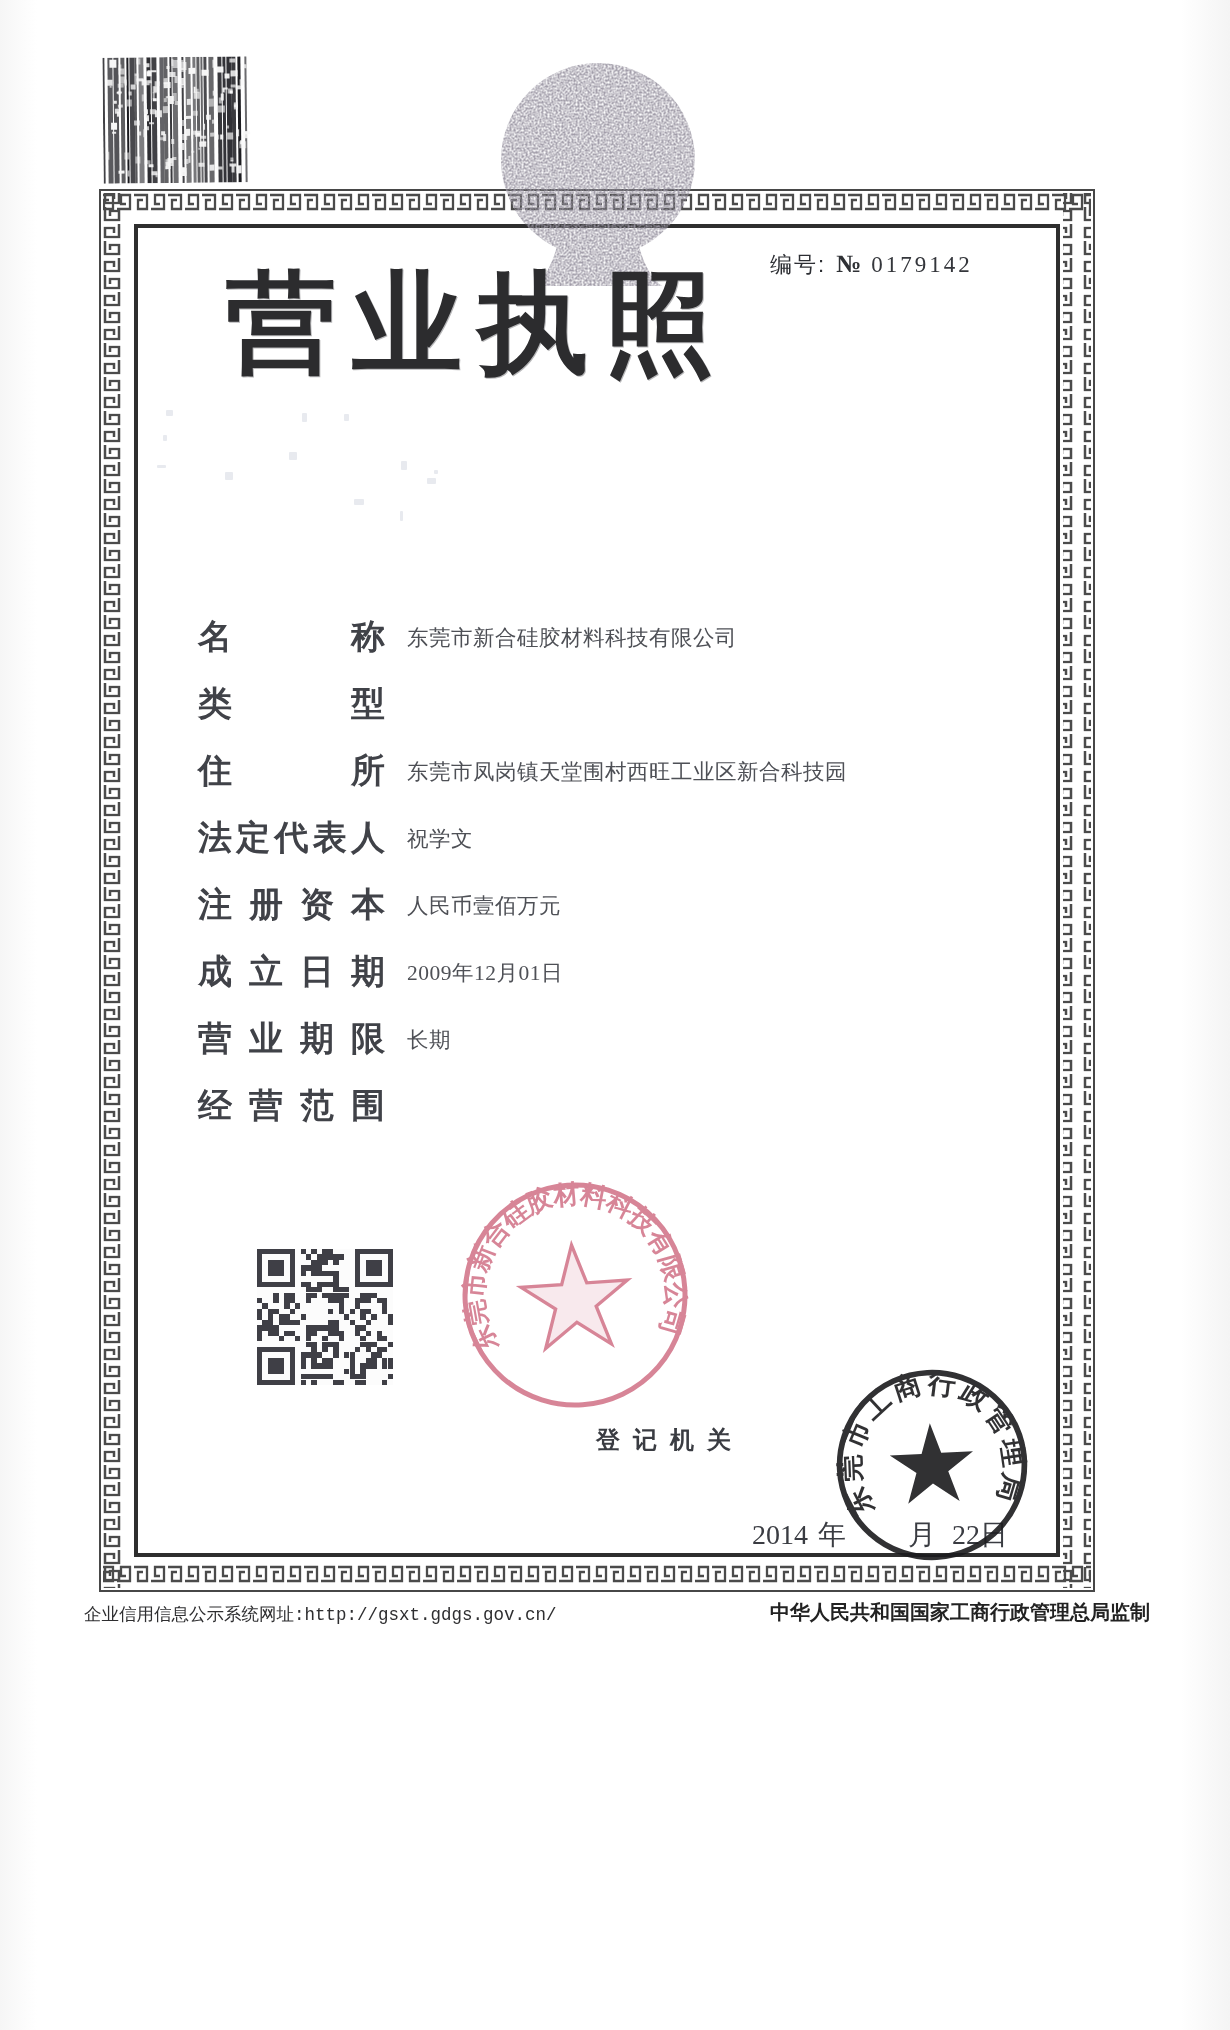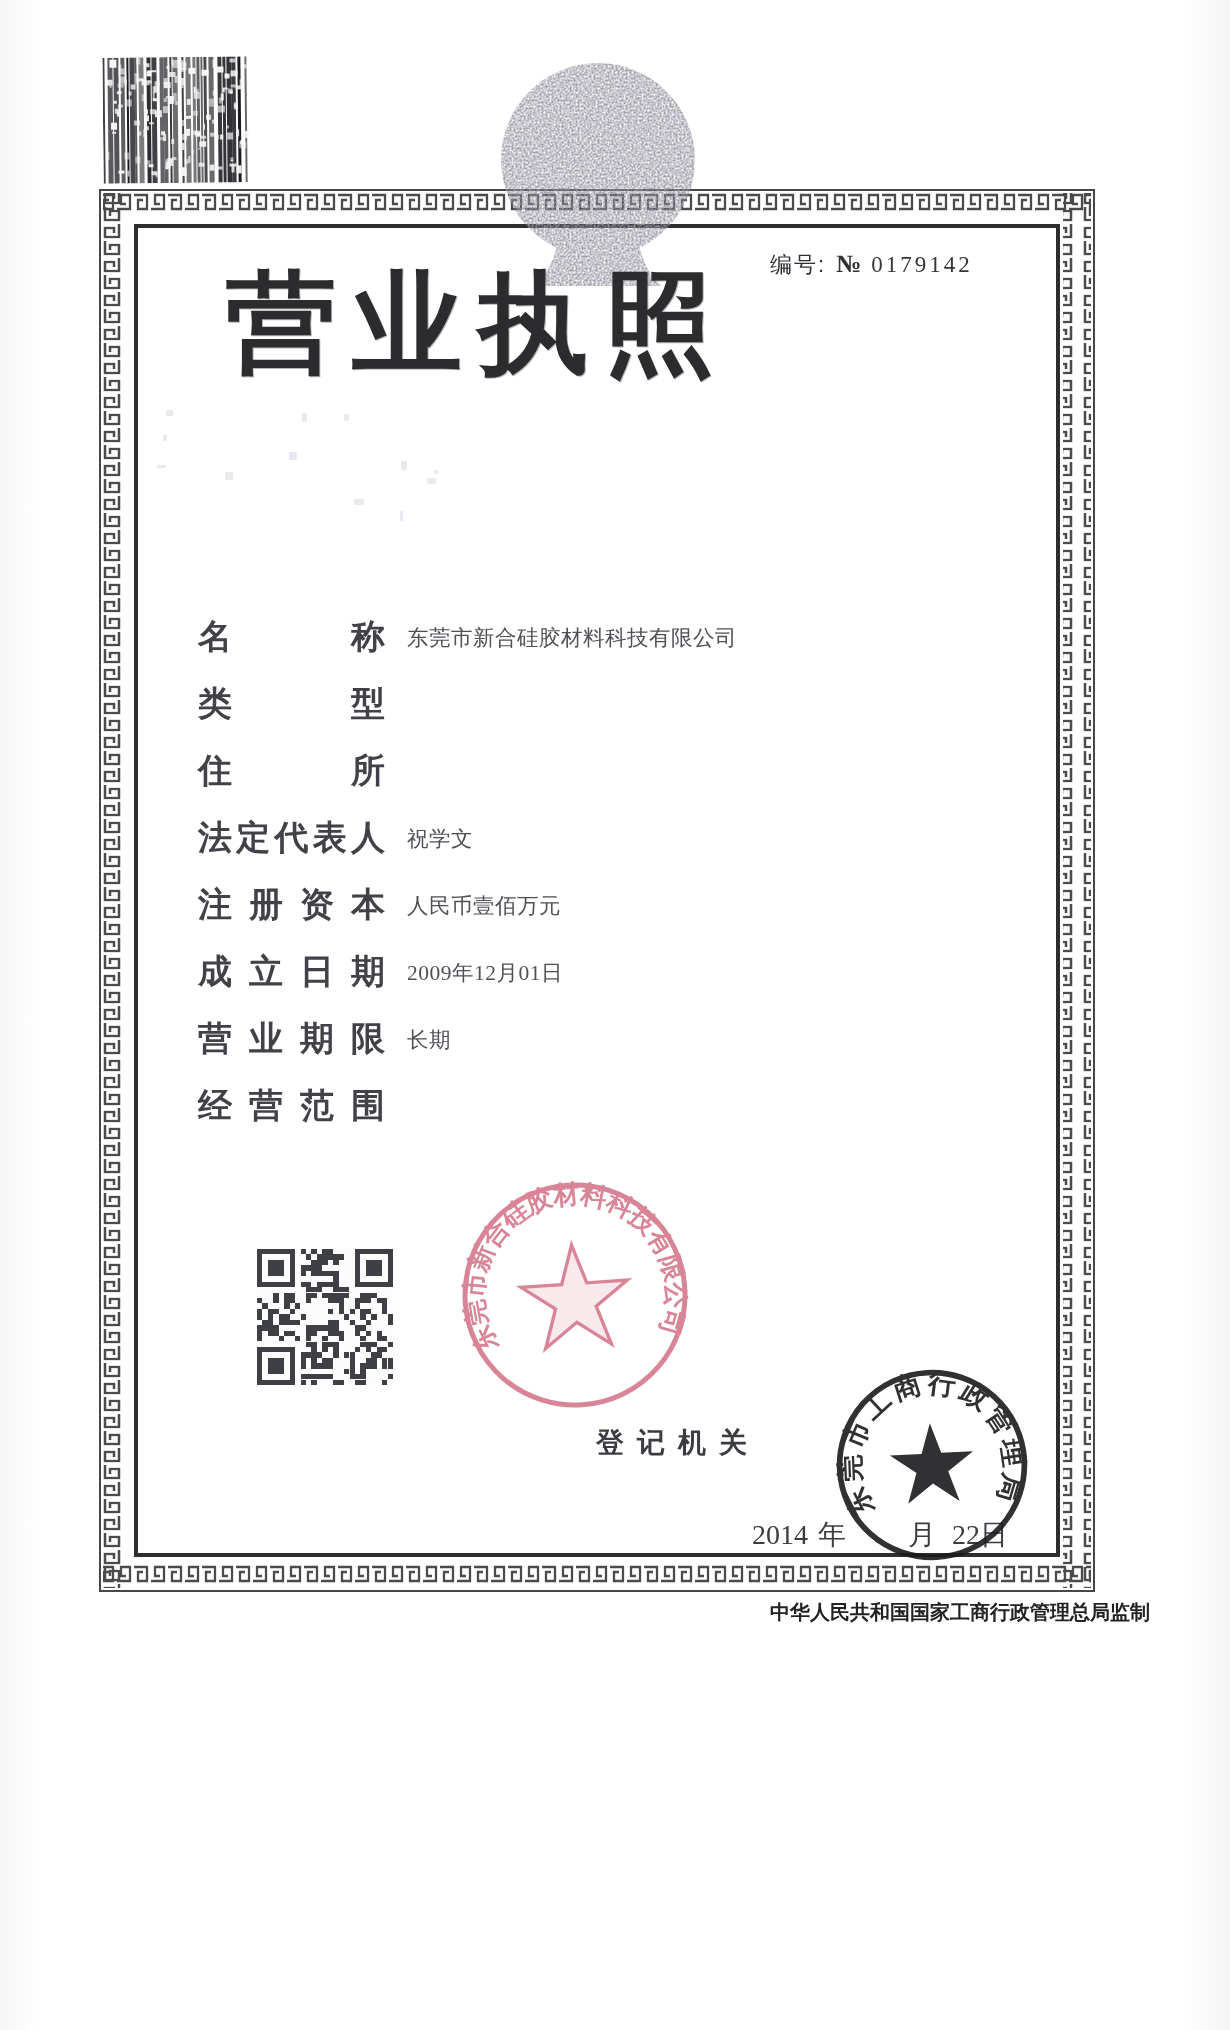--- a/index.html
+++ b/index.html
@@ -41,21 +41,21 @@
              font-size:34px;font-weight:600;color:#404248;}
   .row-value{margin-left:22px;padding-top:9px;font-size:21.5px;letter-spacing:.5px;
              color:#4e5056;font-family:"Liberation Serif",serif;}
   .row:last-child .row-value{width:600px;line-height:1.5;padding-top:6px;font-size:20.5px;}
 
   
   #redseal{left:455px;top:1175px;z-index:5;opacity:.62;transform:rotate(-4deg);}
   #blackseal{left:832px;top:1365px;z-index:5;opacity:.9;transform:rotate(-3deg);}
 
   
-  .registrar{left:596px;top:1424px;font-size:28px;font-weight:600;letter-spacing:13px;color:#3a3c42;z-index:4;}
+  .registrar{left:596px;top:1424px;font-size:24px;font-weight:600;letter-spacing:13px;color:#3a3c42;z-index:4;}
   .dateline{left:752px;top:1484px;display:flex;align-items:baseline;z-index:4;
             font-size:28px;color:#3a3c42;font-family:"Liberation Serif",serif;}
   .dateline .u1{margin-left:10px;}
   .dateline .u2{margin-left:62px;}
   .dateline .dd{margin-left:16px;margin-top:35px;}
 
   
   #qr{left:257px;top:1249px;width:136px;height:136px;background:#fcfcfc;z-index:4;}
   #qr i{position:absolute;background:#3f3f46;}
   #qr b{position:absolute;border:5px solid #3f3f46;box-sizing:border-box;}
@@ -312,20 +312,21 @@
         <div class="row-label">
           <span>类</span>
           <span>型</span>
         </div>
       </div>
       <div class="row">
         <div class="row-label">
           <span>住</span>
           <span>所</span>
         </div>
+        <div class="row-value">东莞市凤岗镇天堂围村西旺工业区新合科技园</div>
       </div>
       <div class="row">
         <div class="row-label">
           <span>法</span>
           <span>定</span>
           <span>代</span>
           <span>表</span>
           <span>人</span>
         </div>
         <div class="row-value">祝学文</div>
@@ -591,20 +592,21 @@
 
   <svg id="blackseal" class="abs" width="200" height="200" viewBox="0 0 210 210">
     <circle cx="105" cy="105" r="97" fill="none" stroke="#1b1b1e" stroke-width="6"></circle>
     <path id="blkArc" d="M42.8,148.6 A76,76 0 1 1 167.2,148.6" fill="none"></path>
     <text font-size="29" fill="#1b1b1e" font-weight="700">
       <textPath href="#blkArc" startOffset="0" textLength="325" lengthAdjust="spacing">东莞市工商行政管理局</textPath>
     </text>
     <path d="M0,-50 L11.23,-15.45 47.55,-15.45 18.16,5.90 29.39,40.45 0,19.10 -29.39,40.45 -18.16,5.90 -47.55,-15.45 -11.23,-15.45 Z" transform="translate(105,107) scale(0.92)" fill="#1b1b1e"></path>
   </svg>
 
+  <div class="footer-left abs">企业信用信息公示系统网址:http://gsxt.gdgs.gov.cn/</div>
   <div class="footer-right abs">中华人民共和国国家工商行政管理总局监制</div>
 
 <div class="speck" style="left: 354px; top: 499px; width: 10px; height: 6px;"></div>
     <div class="speck" style="left: 401px; top: 461px; width: 6px; height: 9px;"></div>
     <div class="speck" style="left: 163px; top: 435px; width: 4px; height: 6px;"></div>
     <div class="speck" style="left: 302px; top: 413px; width: 5px; height: 9px;"></div>
     <div class="speck" style="left: 157px; top: 465px; width: 9px; height: 3px;"></div>
     <div class="speck" style="left: 434px; top: 470px; width: 4px; height: 4px;"></div>
     <div class="speck" style="left: 344px; top: 414px; width: 5px; height: 7px;"></div>
     <div class="speck" style="left: 400px; top: 511px; width: 3px; height: 10px;"></div>

